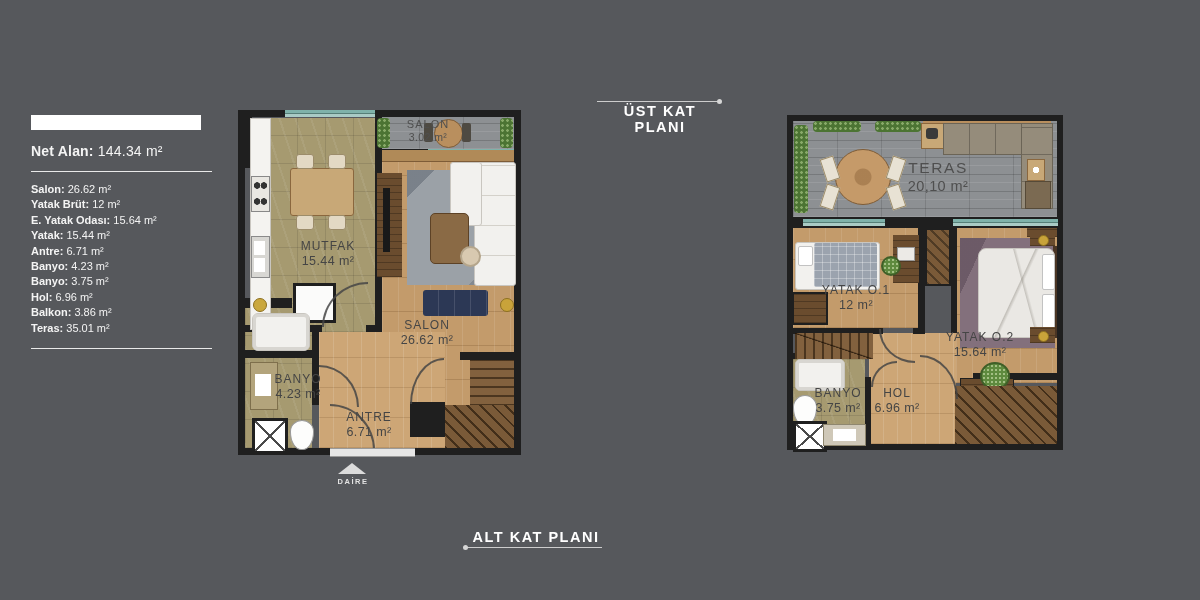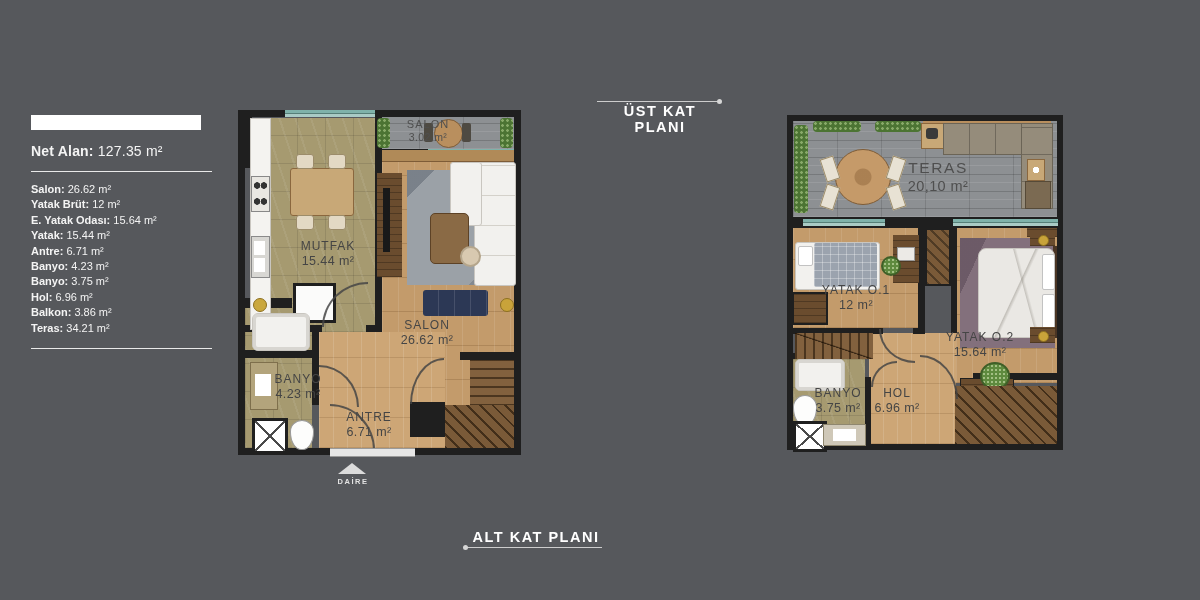--- a/index.html
+++ b/index.html
@@ -93,34 +93,34 @@
 </style>
 </head>
 <body>
 
 <div class="stage">
 
   <aside class="panel">
     <div class="white-bar"></div>
     <div class="area-line">
       <span class="b">Net Alan:</span>
-      <span>127.35 m²</span>
+      <span>144.34 m²</span>
     </div>
     <hr class="sep">
     <ul class="room-list">
       <li><span class="b">Salon:</span> <span>26.62 m²</span></li>
       <li><span class="b">Yatak Brüt:</span> <span>12 m²</span></li>
       <li><span class="b">E. Yatak Odası:</span> <span>15.64 m²</span></li>
       <li><span class="b">Yatak:</span> <span>15.44 m²</span></li>
       <li><span class="b">Antre:</span> <span>6.71 m²</span></li>
       <li><span class="b">Banyo:</span> <span>4.23 m²</span></li>
       <li><span class="b">Banyo:</span> <span>3.75 m²</span></li>
       <li><span class="b">Hol:</span> <span>6.96 m²</span></li>
       <li><span class="b">Balkon:</span> <span>3.86 m²</span></li>
-      <li><span class="b">Teras:</span> <span>34.21 m²</span></li>
+      <li><span class="b">Teras:</span> <span>35.01 m²</span></li>
     </ul>
     <hr class="sep">
   </aside>
 
   <div class="floor-title" style="left:598px;top:82px;width:124px;margin-top:21px;">ÜST KAT PLANI</div>
   <div class="rule dot-right" style="left:597px;top:101px;width:124px;"></div>
 
   <div class="floor-title" style="left:466px;top:529px;width:140px;">ALT KAT PLANI</div>
   <div class="rule dot-left" style="left:464px;top:547px;width:138px;"></div>
 

